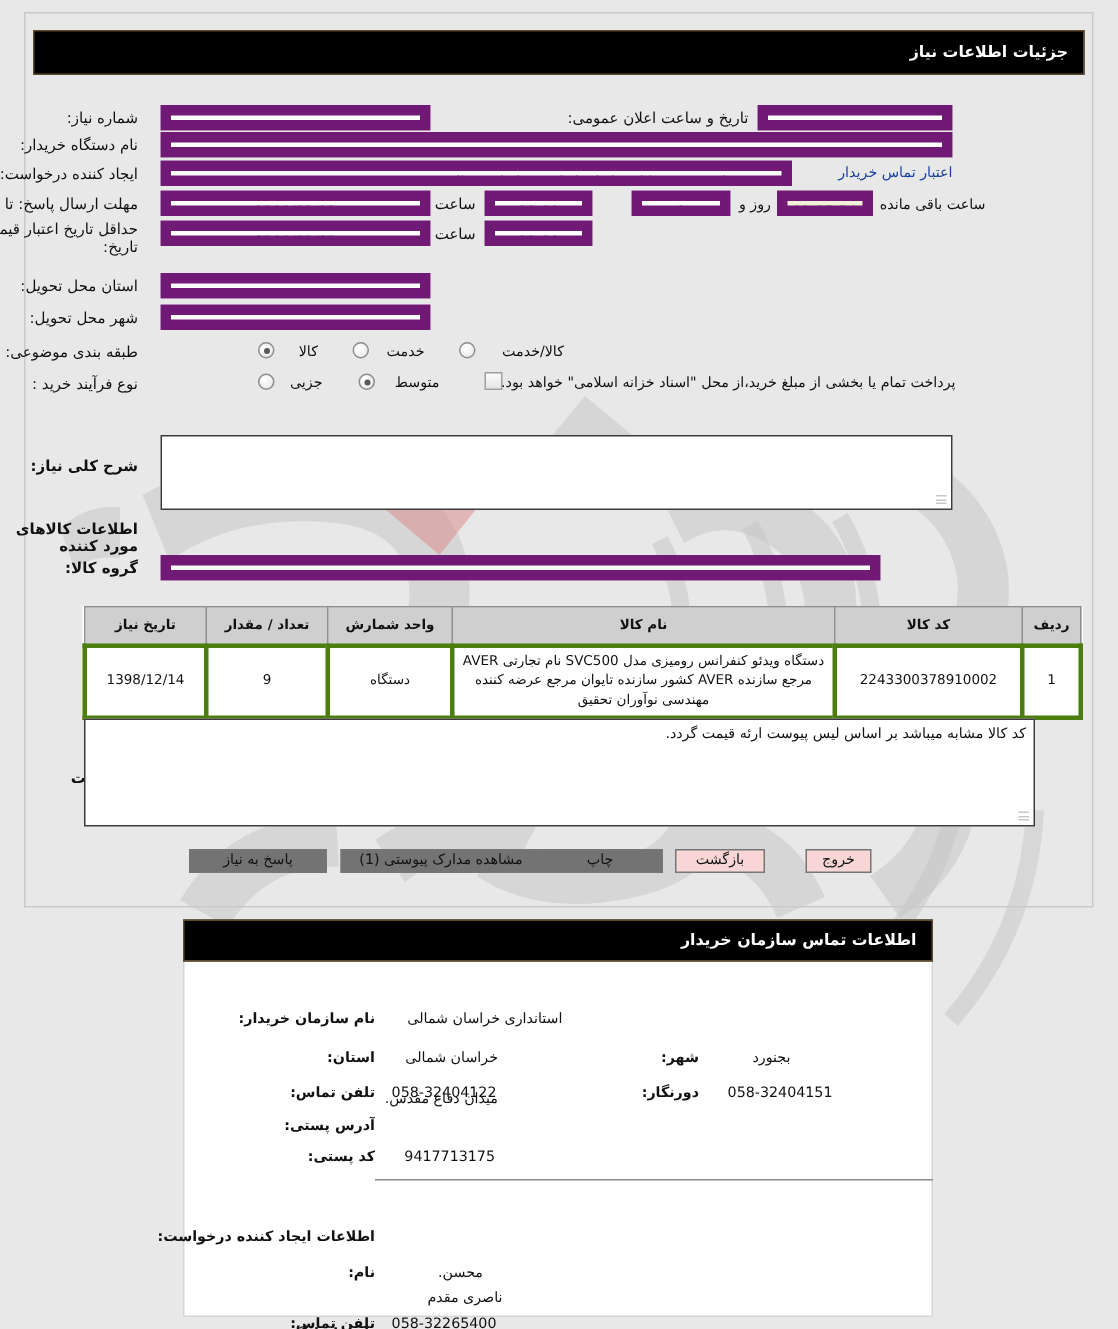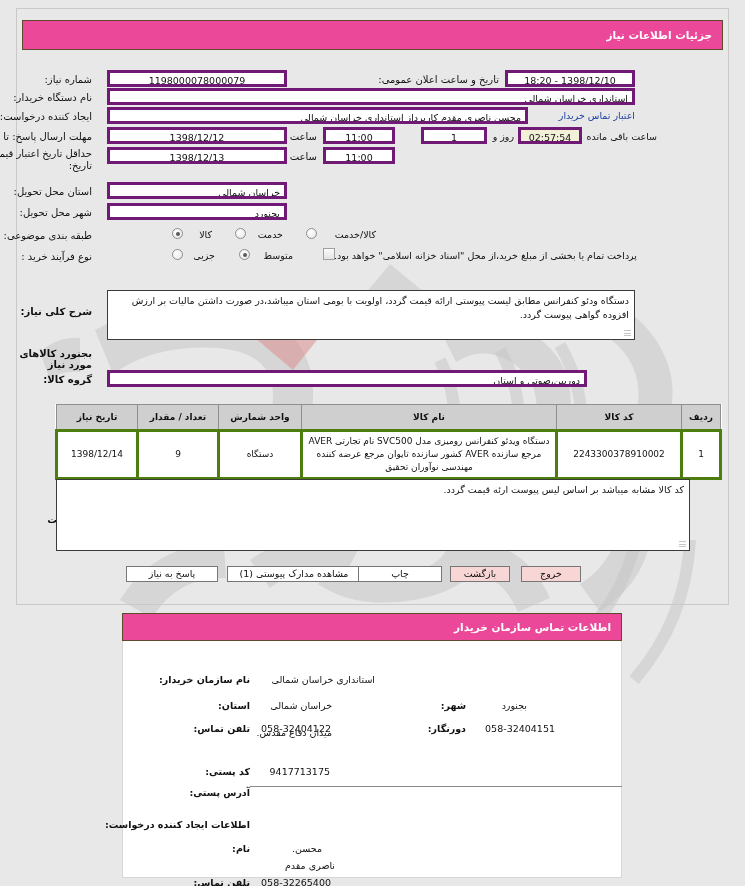--- a/index.html
+++ b/index.html
@@ -41,21 +41,21 @@
     left: 16px; top: 8px;
     width: 713px; height: 597px;
     border: 1px solid #c9c9c9;
     background: transparent;
     box-sizing: border-box;
   }
 
   
   .title-bar {
     position: absolute;
-    background: #ec4899;
+    background: #000000;
     border: 1px solid #5e4a2c;
     color: #ffffff;
     font-weight: bold;
     font-size: 10.5px;
     line-height: 28px;
     text-align: right;
     padding-right: 10px;
     box-sizing: border-box;
   }
   #need-details-bar {
@@ -71,21 +71,21 @@
     position: absolute;
     text-align: right;
     font-size: 10px;
     color: #111;
     line-height: 12px;
     white-space: nowrap;
   }
   .lbl.wrap { white-space: normal; }
   .fld {
     position: absolute;
-    border: 3px solid #701a75;
+    border: 7px solid #701a75;
     background: #ffffff;
     box-sizing: border-box;
     height: 17px;
     line-height: 15px;
     font-size: 9.5px;
     color: #111;
     padding: 0 4px;
     text-align: center;
     white-space: nowrap;
     overflow: hidden;
@@ -205,21 +205,21 @@
     border: 1px solid #767676;
     font-size: 9.5px;
     text-align: center;
     box-sizing: border-box;
     cursor: pointer;
     color: #111;
     white-space: nowrap;
     padding: 0 2px;
     overflow: hidden;
   }
-  .btn.green { background: #ffffff; margin-left: 40px; }
+  .btn.green { background: #737373; margin-left: 40px; }
   .btn.red   { background: #f8d6d6; }
 
   
   #contact-panel {
     position: absolute;
     left: 122px; top: 613px;
     width: 500px; height: 265px;
     background: #ffffff;
     border: 1px solid #d6d6d6;
     box-sizing: border-box;
@@ -327,29 +327,28 @@
   <div class="lbl" style="right:653px; top:251px;">نوع فرآیند خرید :</div>
   <span class="radio" style="right:562px; top:249px;"></span>
   <span class="plain" style="right:530px; top:250px;">جزیی</span>
   <span class="radio on" style="right:495px; top:249px;"></span>
   <span class="plain" style="right:452px; top:250px;">متوسط</span>
   <span class="cbx" style="right:410px; top:248px;"></span>
   <span class="plain" style="right:108px; top:250px;">پرداخت تمام یا بخشی از مبلغ خرید،از محل "اسناد خزانه اسلامی" خواهد بود.</span>
 
   <div class="section-head" style="right:653px; top:306px;">شرح کلی نیاز:</div>
   <div class="boxarea" style="right:110px; top:290px; width:528px; height:50px;">
-    <span>دستگاه ودئو کنفرانس مطابق لیست پیوستی ارائه قیمت گردد، اولویت با بومی استان میباشد،در صورت داشتن مالیات بر ارزش افزوده گواهی پیوست گردد.</span>
     <span class="grip">
         <i></i>
         <i></i>
         <i></i>
       </span>
   </div>
 
-  <div class="section-head" style="right:653px; top:348px;">بجنورد کالاهای مورد نیاز</div>
+  <div class="section-head" style="right:653px; top:348px;">اطلاعات کالاهای مورد کننده</div>
 
   <div class="section-head" style="right:653px; top:374px;">گروه کالا:</div>
   <div class="fld ta-right" style="right:158px; top:370px; width:480px;">دوربین،صوتی و استان</div>
 
   <table id="goods-table">
     <thead>
       <tr>
         <th style="width:34px;">ردیف</th>
         <th style="width:120px;">کد کالا</th>
         <th style="width:250px;">نام کالا</th>
@@ -377,40 +376,40 @@
         <i></i>
         <i></i>
         <i></i>
       </span>
   </div>
 
   <div class="btn green" style="right:527px; top:566px; width:92px;">پاسخ به نیاز</div>
   <div class="btn green" style="right:384px; top:566px; width:134px;">مشاهده مدارک پیوستی (1)</div>
   <div class="btn green" style="right:303px; top:566px; width:84px;">چاپ</div>
   <div class="btn red" style="right:235px; top:566px; width:60px;">بازگشت</div>
-  <div class="btn red" style="right:164px; top:566px; width:60px;">خروج</div>
+  <div class="btn red" style="right:164px; top:566px; width:44px;">خروج</div>
 
   <div id="contact-panel"></div>
 
   <div class="title-bar" id="contact-org-bar">اطلاعات تماس سازمان خریدار</div>
 
   <div class="crow-lbl" style="right:495px; top:674px;">نام سازمان خریدار:</div>
   <div class="crow-val" style="right:370px; top:674px;">استانداری خراسان شمالی</div>
 
   <div class="crow-lbl" style="right:495px; top:700px;">استان:</div>
   <div class="crow-val" style="right:413px; top:700px;">خراسان شمالی</div>
   <div class="crow-lbl" style="right:279px; top:700px;">شهر:</div>
   <div class="crow-val" style="right:218px; top:700px;">بجنورد</div>
 
   <div class="crow-lbl" style="right:495px; top:723px;">تلفن تماس:</div>
   <div class="crow-val" style="right:414px; top:723px;">058-32404122</div>
   <div class="crow-lbl" style="right:279px; top:723px;">دورنگار:</div>
   <div class="crow-val" style="right:190px; top:723px;">058-32404151</div>
 
-  <div class="crow-lbl" style="right:495px; top:787px;">آدرس پستی:</div>
+  <div class="crow-lbl" style="right:495px; top:745px;">آدرس پستی:</div>
   <div class="crow-val" style="right:413px; top:727px;">میدان دفاع مقدس.</div>
 
   <div class="crow-lbl" style="right:495px; top:766px;">کد پستی:</div>
   <div class="crow-val" style="right:415px; top:766px;">9417713175</div>
 
   <div id="contact-divider"></div>
 
   <div class="crow-lbl" style="right:495px; top:819px;">اطلاعات ایجاد کننده درخواست:</div>
 
   <div class="crow-lbl" style="right:495px; top:843px;">نام:</div>

